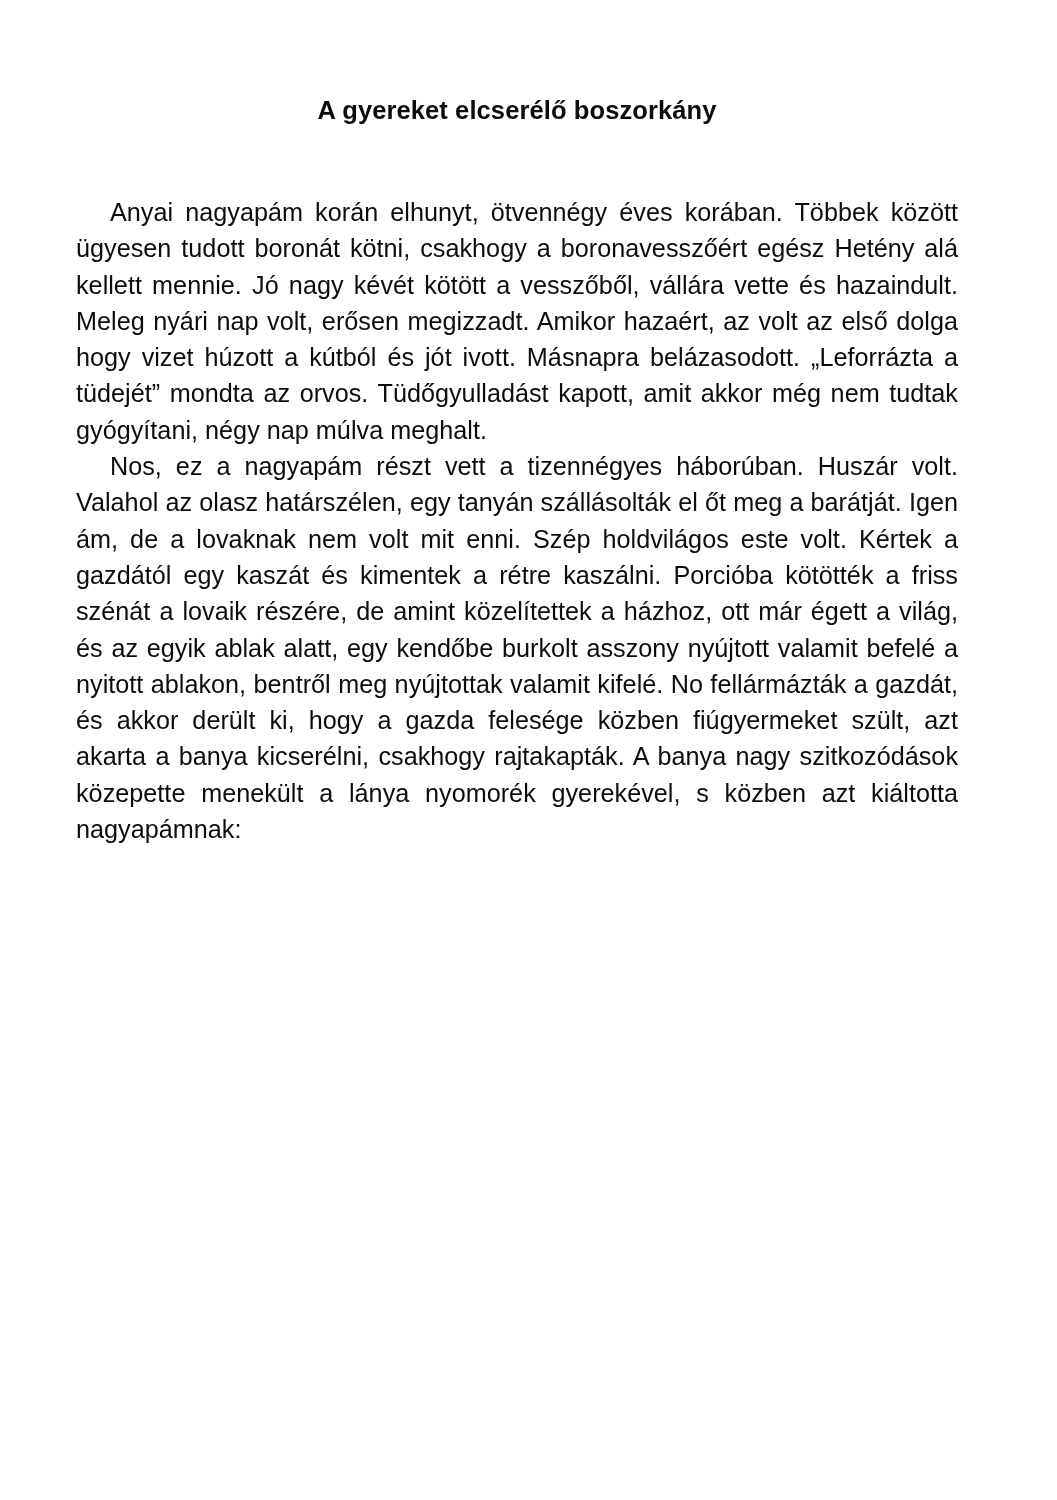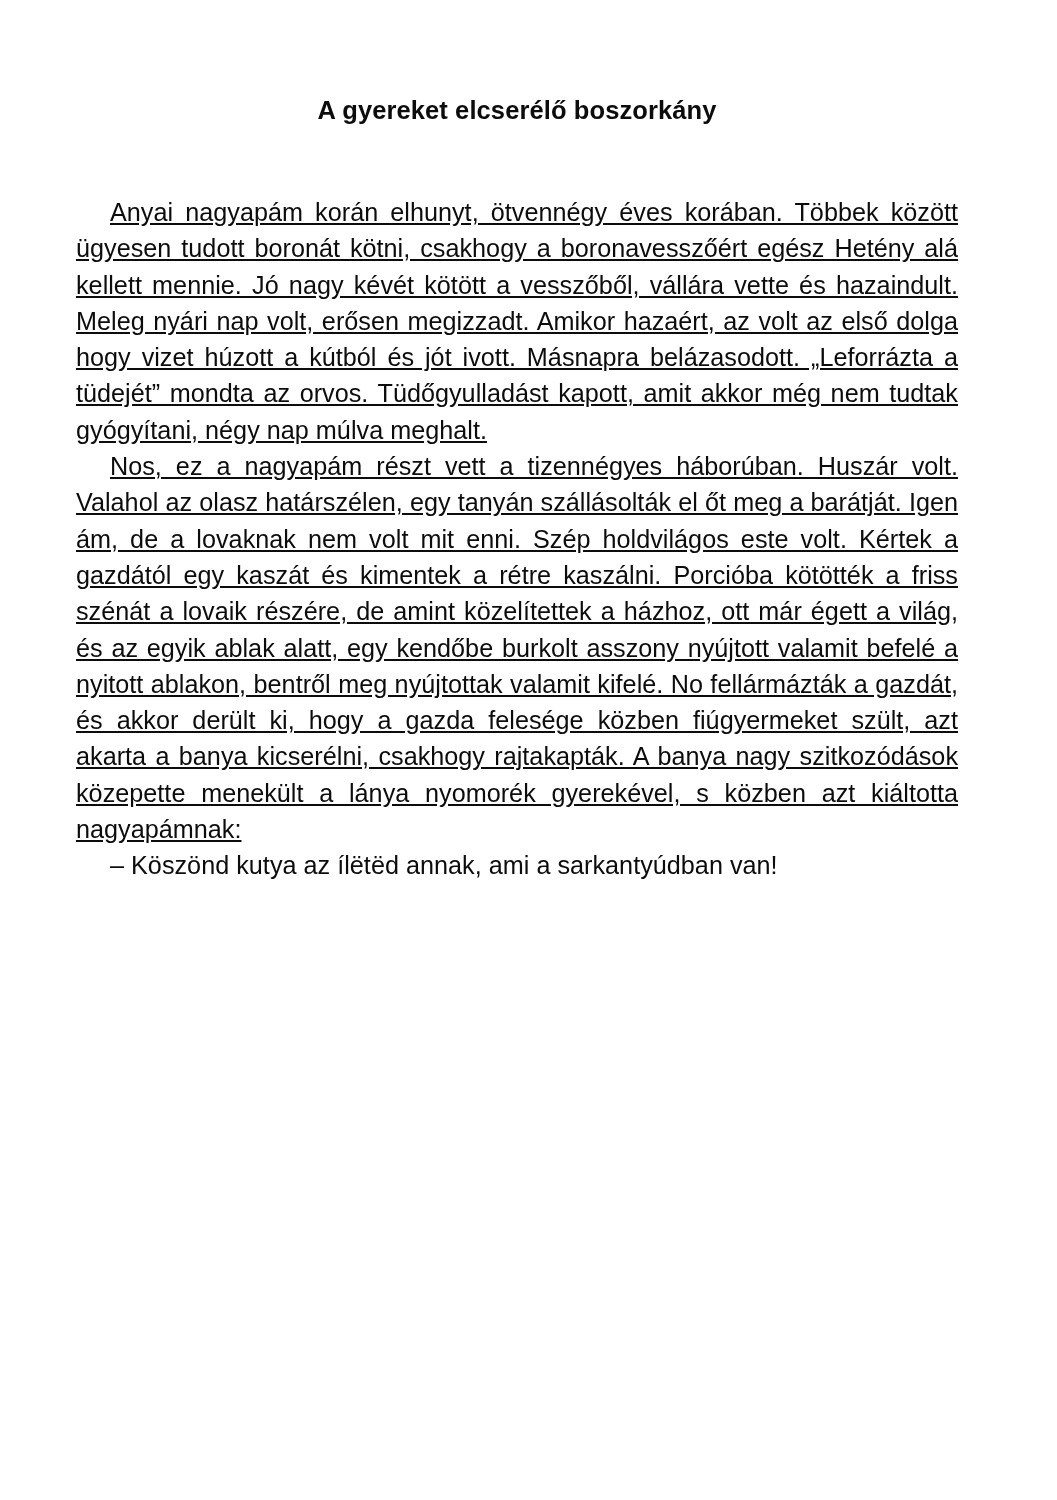--- a/index.html
+++ b/index.html
@@ -40,39 +40,37 @@
     margin: 0;
     font-size: 25.2px;
     line-height: 36.3px;
     text-align: justify;
     text-justify: inter-word;
     color: #0c0c0c;
     letter-spacing: 0.02px;
   }
   p.para.indent {
     text-indent: 34px;
-    text-decoration: underline;
   }
   p.para.dash-line {
     text-indent: 34px;
     text-align: left;
   }
 </style>
 </head>
 <body>
 
 <div class="page">
   <div class="doc-body">
 
     <h1 class="doc-title">A gyereket elcserélő boszorkány</h1>
 
     <div class="body-block">
 
       <p class="para indent">Anyai nagyapám korán elhunyt, ötvennégy éves korában. Többek között ügyesen tudott boronát kötni, csakhogy a boronavesszőért egész Hetény alá kellett mennie. Jó nagy kévét kötött a vesszőből, vállára vette és hazaindult. Meleg nyári nap volt, erősen megizzadt. Amikor hazaért, az volt az első dolga hogy vizet húzott a kútból és jót ivott. Másnapra belázasodott. „Leforrázta a tüdejét” mondta az orvos. Tüdőgyulladást kapott, amit akkor még nem tudtak gyógyítani, négy nap múlva meghalt.</p>
 
       <p class="para indent">Nos, ez a nagyapám részt vett a tizennégyes háborúban. Huszár volt. Valahol az olasz határszélen, egy tanyán szállásolták el őt meg a barátját. Igen ám, de a lovaknak nem volt mit enni. Szép holdvilágos este volt. Kértek a gazdától egy kaszát és kimentek a rétre kaszálni. Porcióba kötötték a friss szénát a lovaik részére, de amint közelítettek a házhoz, ott már égett a világ, és az egyik ablak alatt, egy kendőbe burkolt asszony nyújtott valamit befelé a nyitott ablakon, bentről meg nyújtottak valamit kifelé. No fellármázták a gazdát, és akkor derült ki, hogy a gazda felesége közben fiúgyermeket szült, azt akarta a banya kicserélni, csakhogy rajtakapták. A banya nagy szitkozódások közepette menekült a lánya nyomorék gyerekével, s közben azt kiáltotta nagyapámnak:</p>
 
-      <p class="para dash-line">– Köszönd kutya az ílëtëd annak, ami a sarkantyúdban van!</p>
 
 
     </div>
   </div>
 </div>
 
 </body></html>

